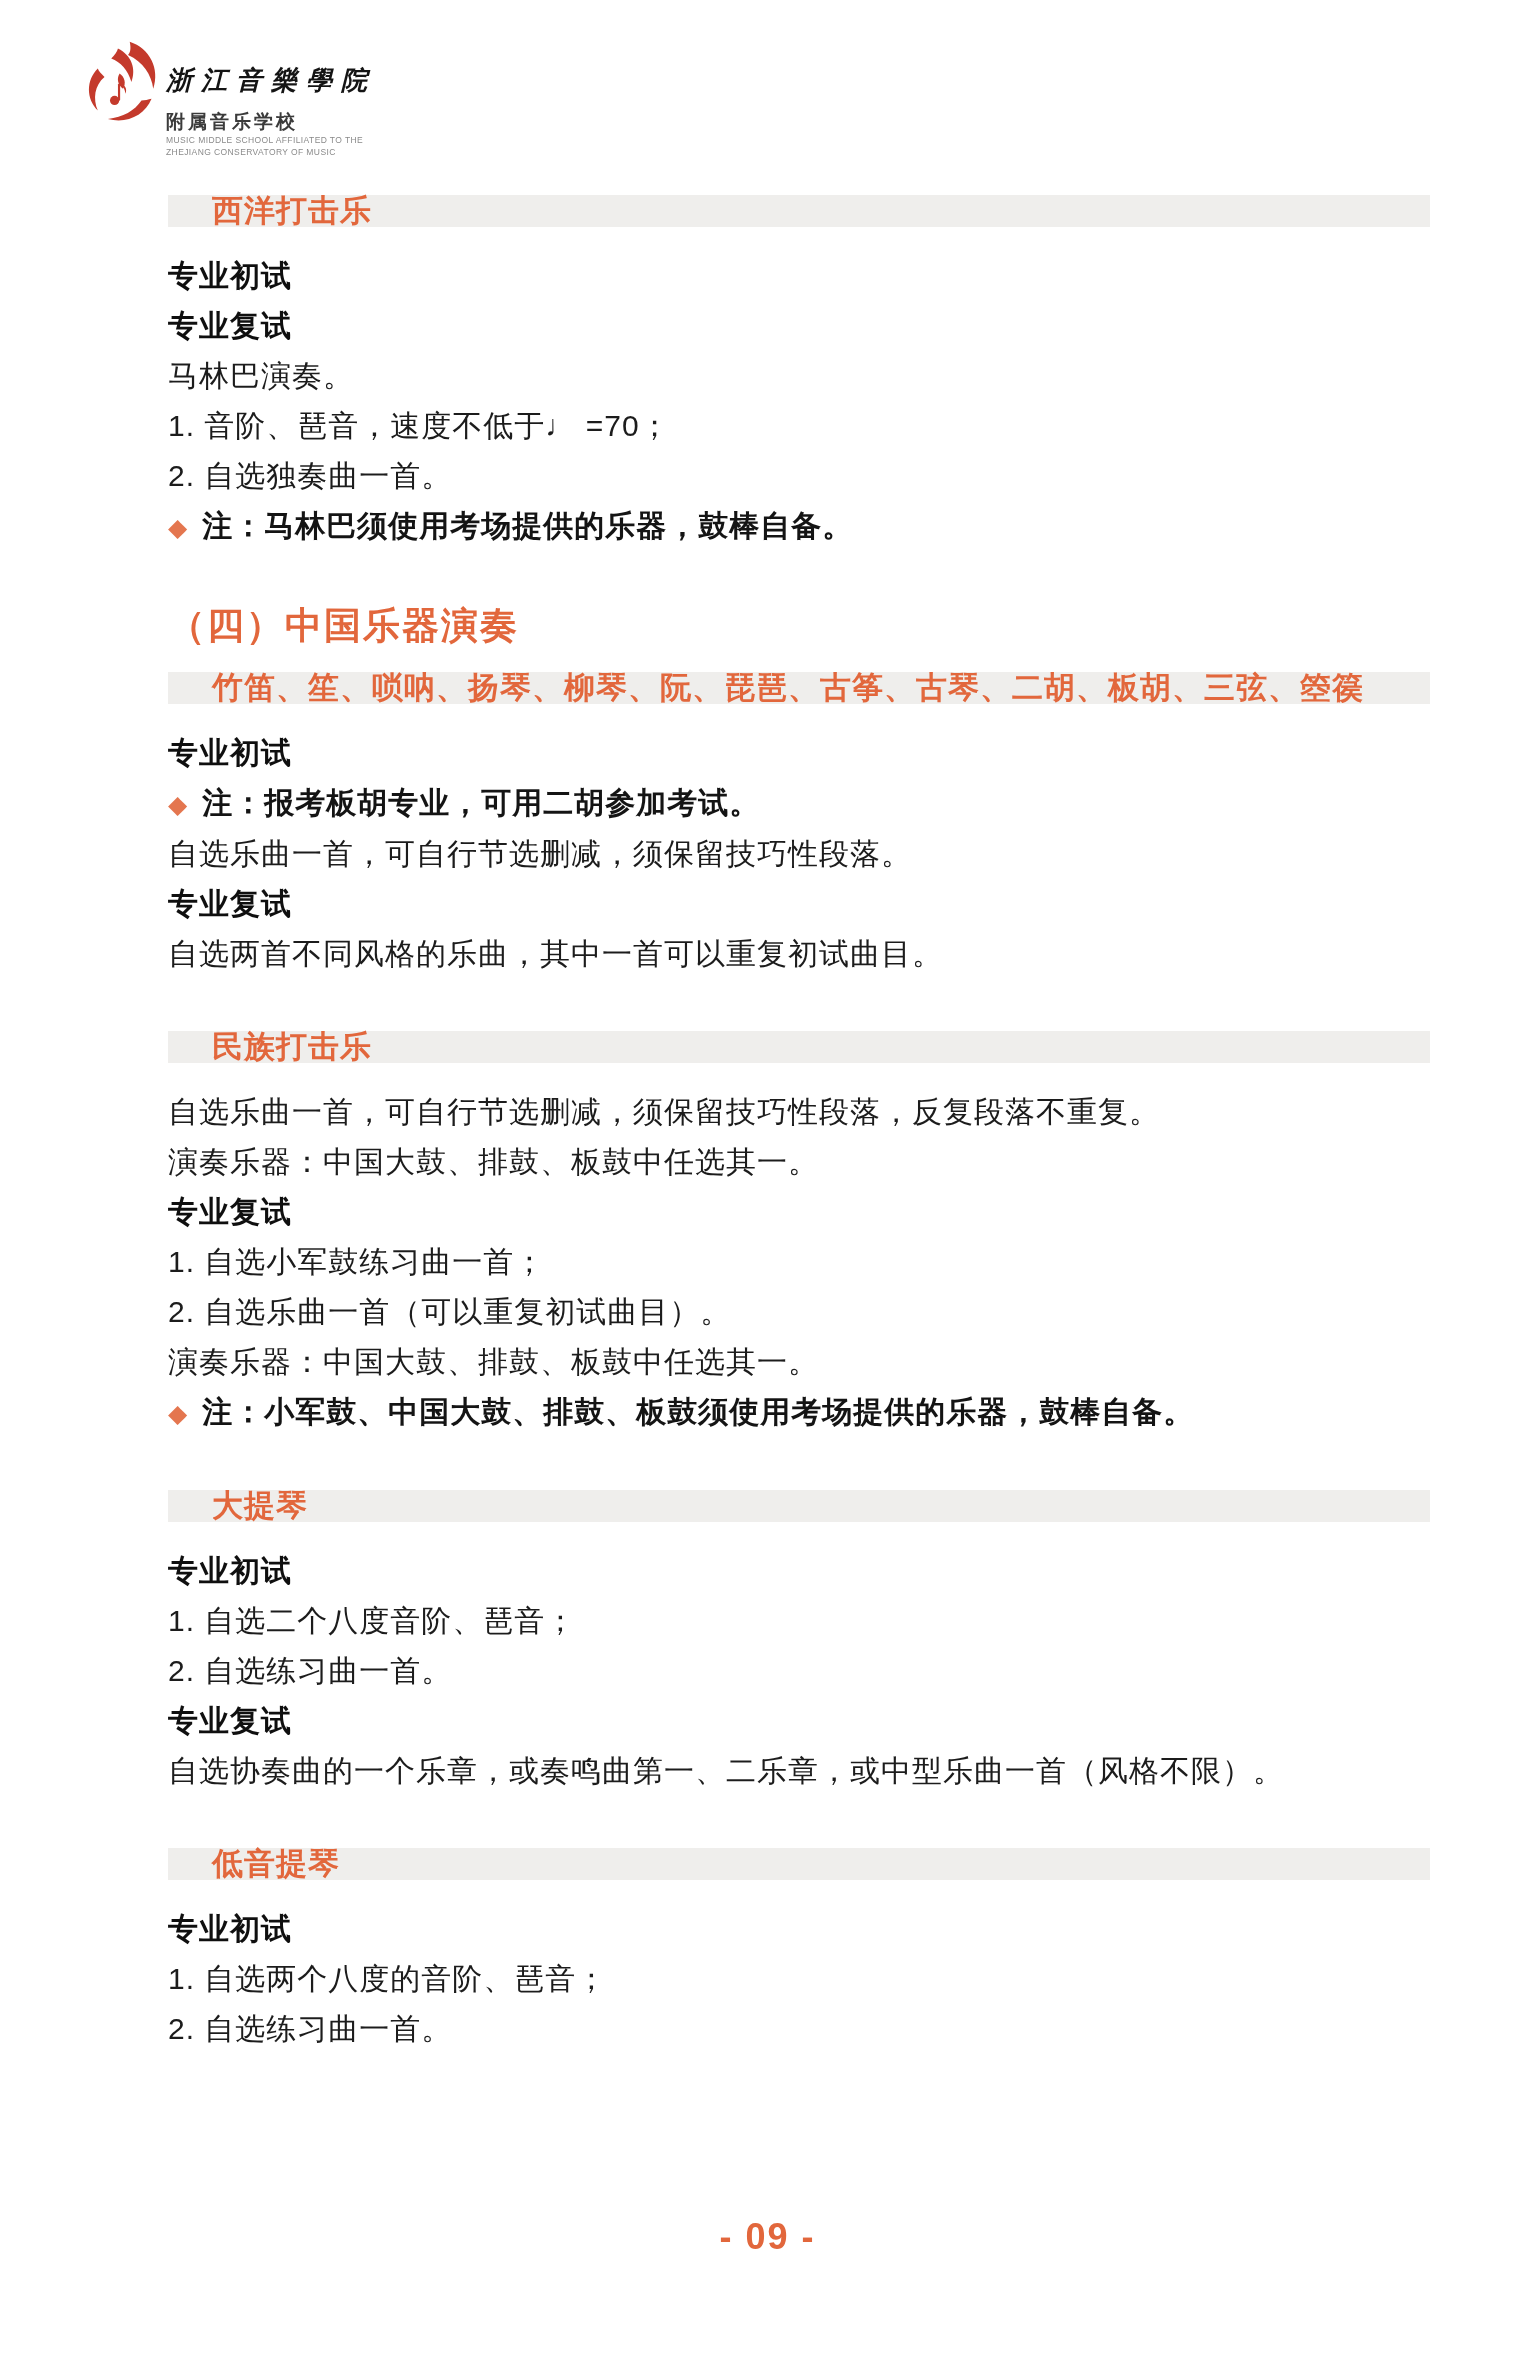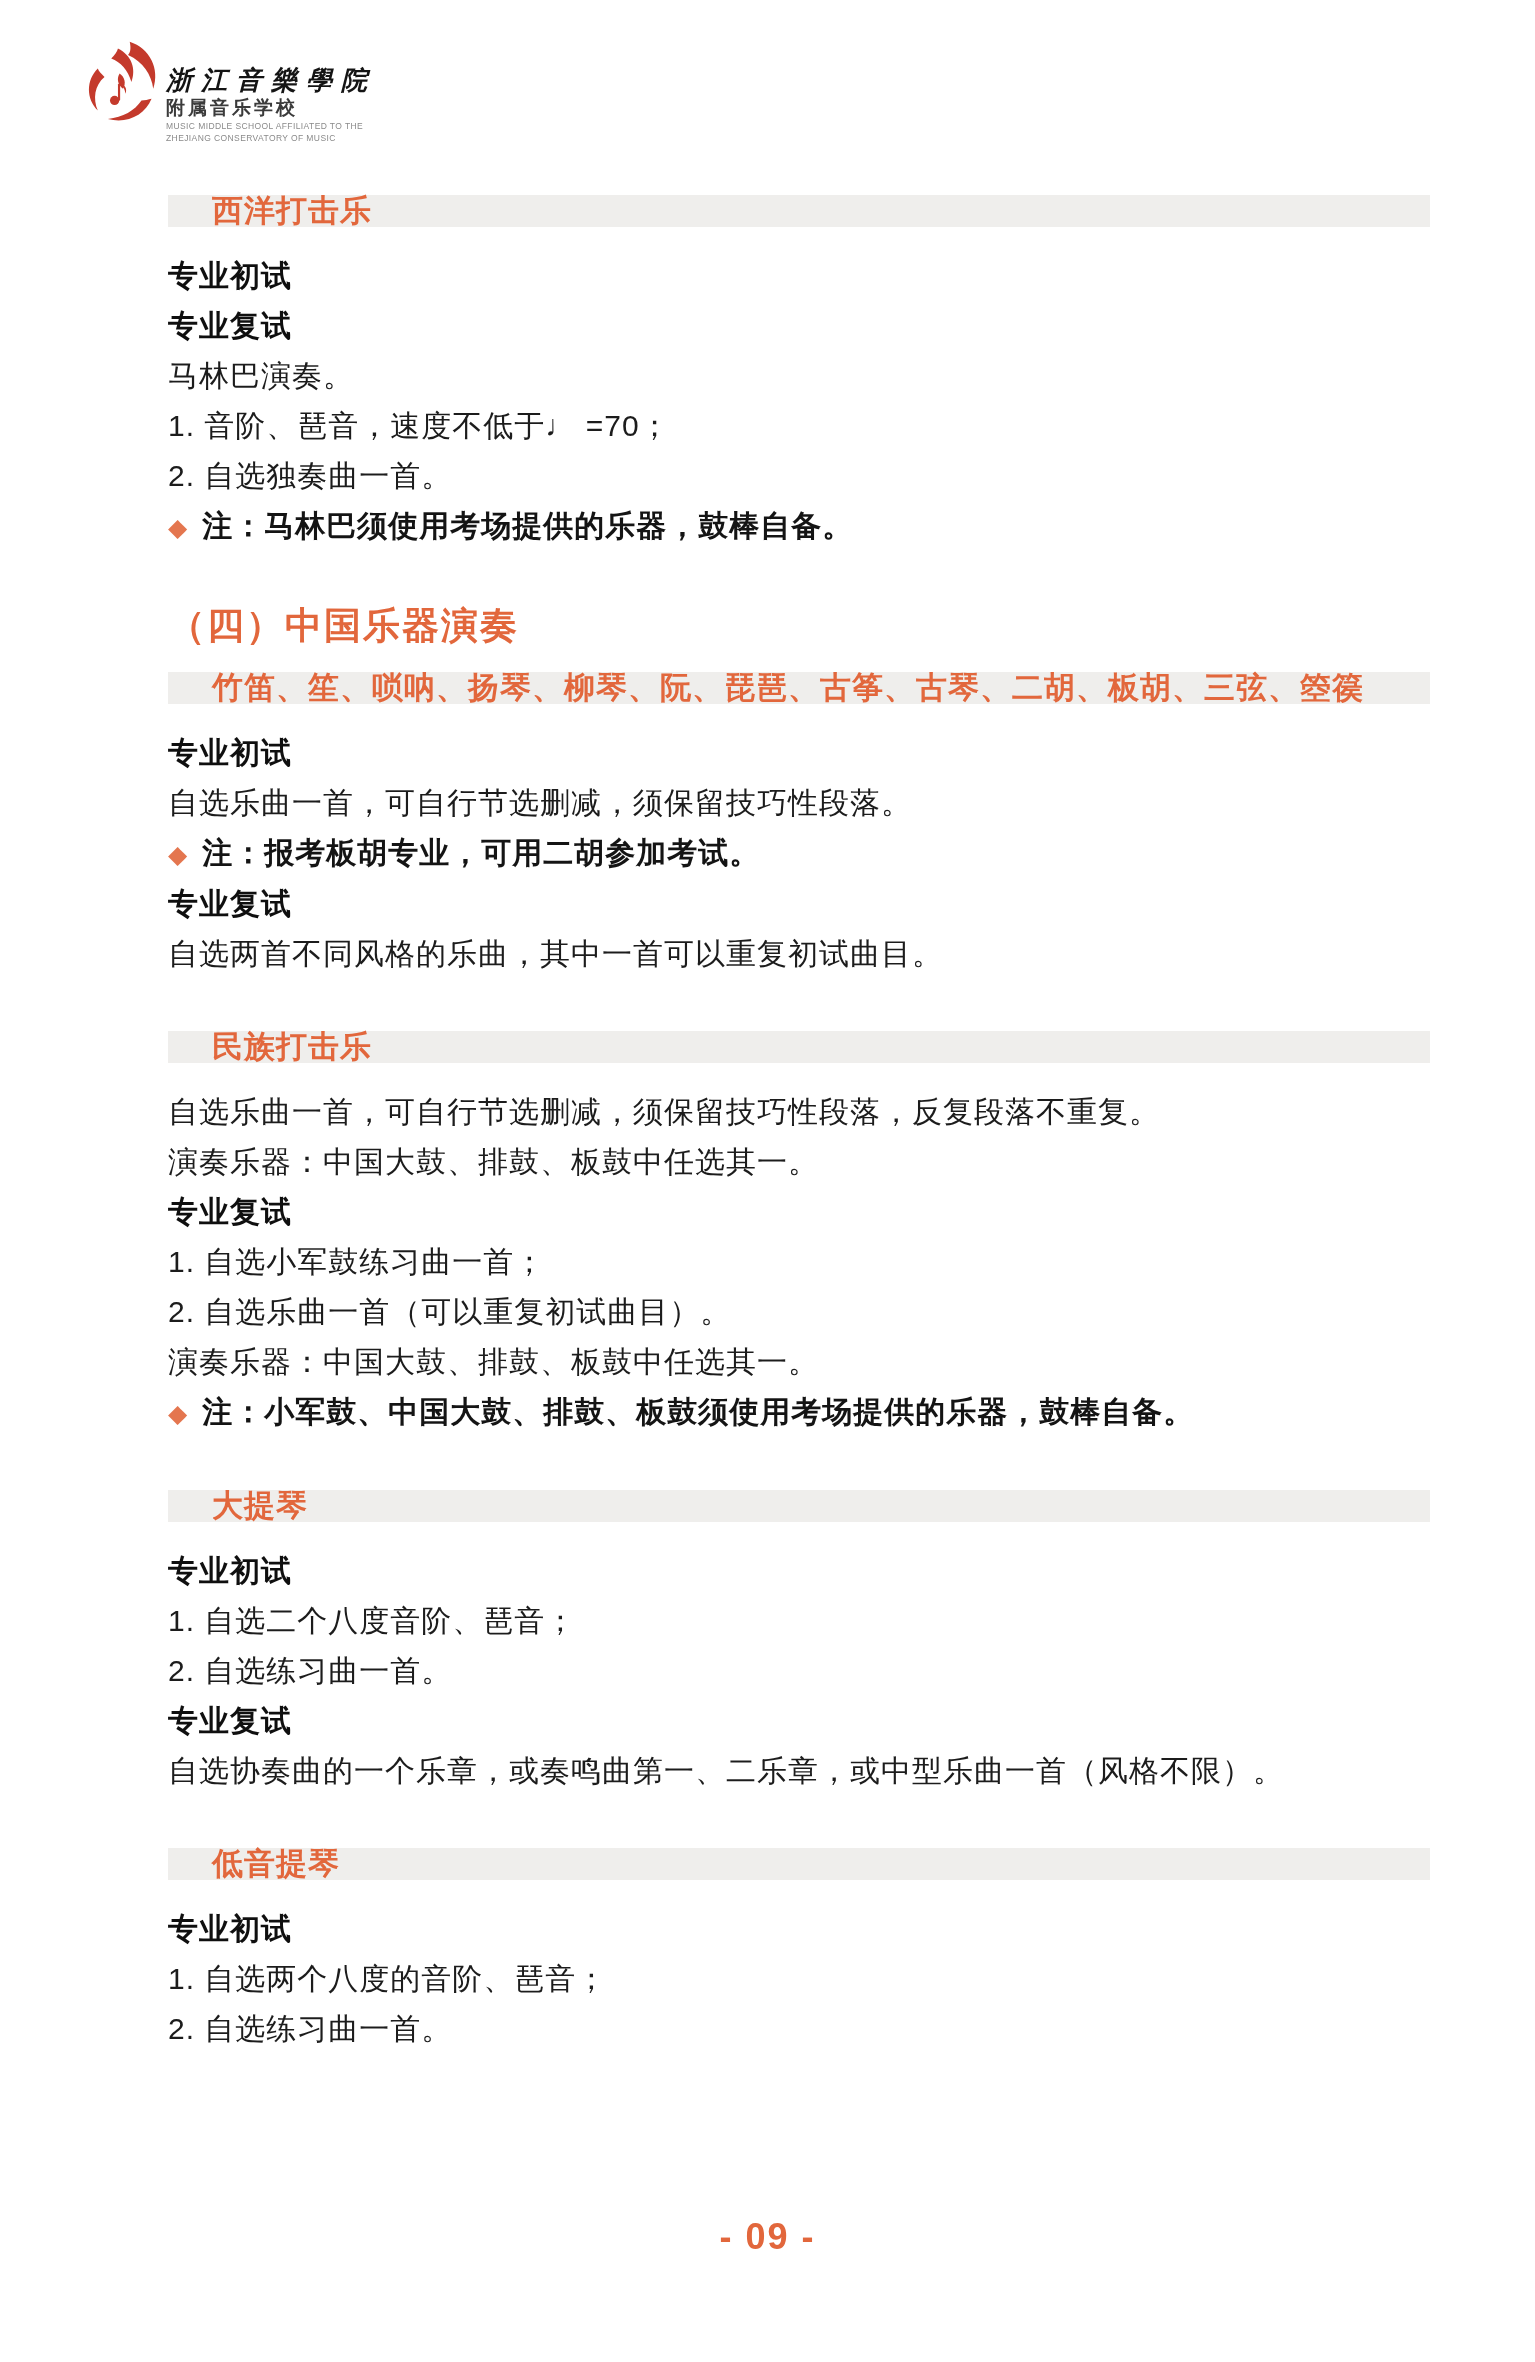--- a/index.html
+++ b/index.html
@@ -16,21 +16,21 @@
     color:var(--body-text);overflow:hidden;
   }
   
   .logo{position:absolute;left:80px;top:40px;display:flex;align-items:flex-start;gap:0;}
   .logo-icon{width:86px;height:84px;flex:0 0 auto;}
   .logo-textblock{padding-top:26px;}
   .logo-title{
     font-family:"DejaVu Serif","Liberation Serif",serif;font-style:italic;font-weight:bold;
     font-size:26px;letter-spacing:9px;color:#141414;white-space:nowrap;line-height:1.1;
   }
-  .logo-sub{font-size:19px;font-weight:bold;color:#3b3b3b;letter-spacing:3px;margin-top:3px;line-height:1.1;}
+  .logo-sub{font-size:19px;font-weight:bold;color:#3b3b3b;letter-spacing:3px;margin-top:17px;line-height:1.1;}
   .logo-en{font-size:8.5px;color:#8a8a8a;letter-spacing:0.4px;line-height:1.3;margin-top:3px;}
   
   .content{position:absolute;left:168px;top:195px;width:1262px;}
   .section{margin:0 0 52px 0;}
   .group-heading{
     margin:4px 0 24px 0;color:var(--accent);font-size:37px;font-weight:bold;
     letter-spacing:2px;line-height:44px;
   }
   .section-bar{
     background:var(--bar-bg);height:32px;display:flex;align-items:center;
@@ -88,22 +88,22 @@
         <p class="line text">1. 音阶、琶音，速度不低于♩ =70；</p>
         <p class="line text">2. 自选独奏曲一首。</p>
         <p class="line note"><span class="diamond">◆</span><span class="note-text">注：马林巴须使用考场提供的乐器，鼓棒自备。</span></p>
       </section>
       <section class="section">
         <h2 class="group-heading">（四）中国乐器演奏</h2>
         <div class="section-bar">
           <span class="section-bar-title">竹笛、笙、唢呐、扬琴、柳琴、阮、琵琶、古筝、古琴、二胡、板胡、三弦、箜篌</span>
         </div>
         <p class="line subhead">专业初试</p>
+        <p class="line note"><span class="diamond">◆</span><span class="note-text">注：报考板胡专业，可用二胡参加考试。</span></p>
         <p class="line text">自选乐曲一首，可自行节选删减，须保留技巧性段落。</p>
-        <p class="line note"><span class="diamond">◆</span><span class="note-text">注：报考板胡专业，可用二胡参加考试。</span></p>
         <p class="line subhead">专业复试</p>
         <p class="line text">自选两首不同风格的乐曲，其中一首可以重复初试曲目。</p>
       </section>
       <section class="section">
         <div class="section-bar">
           <span class="section-bar-title">民族打击乐</span>
         </div>
         <p class="line text">自选乐曲一首，可自行节选删减，须保留技巧性段落，反复段落不重复。</p>
         <p class="line text">演奏乐器：中国大鼓、排鼓、板鼓中任选其一。</p>
         <p class="line subhead">专业复试</p>

